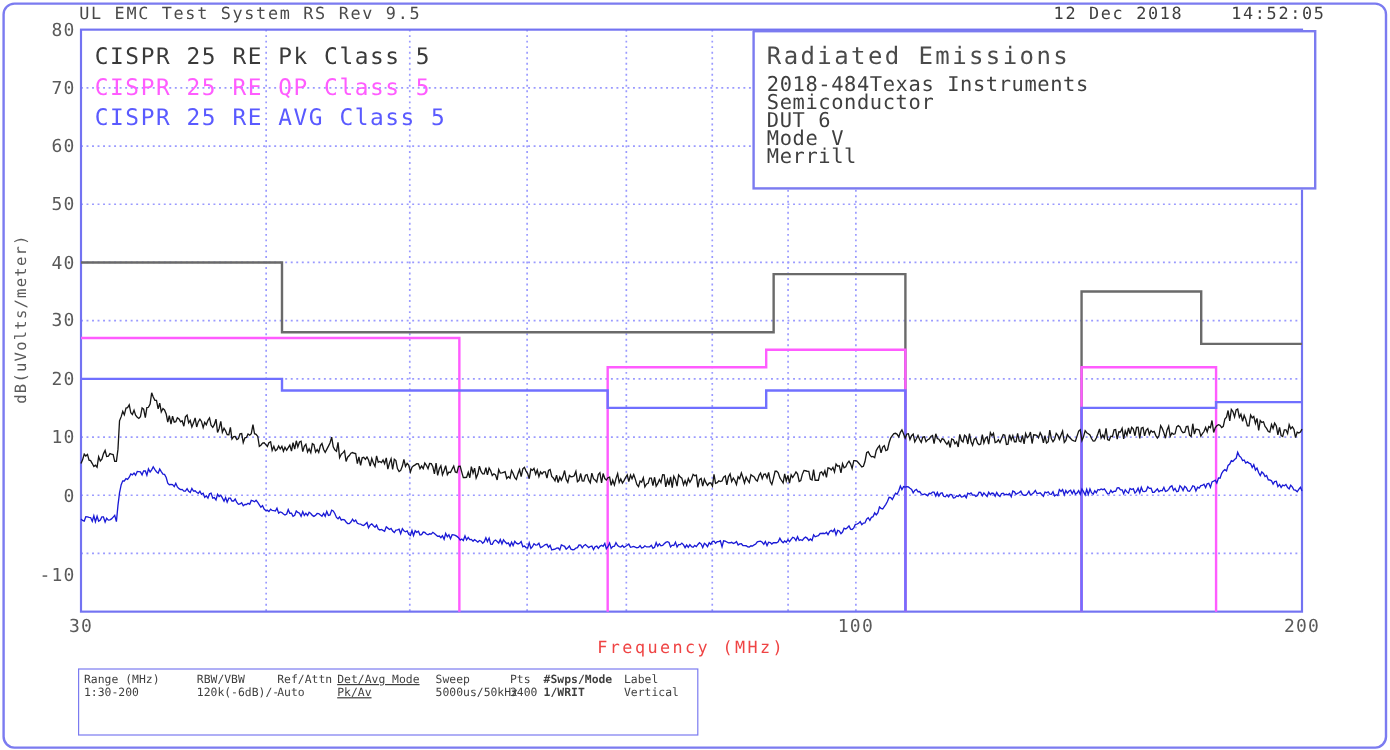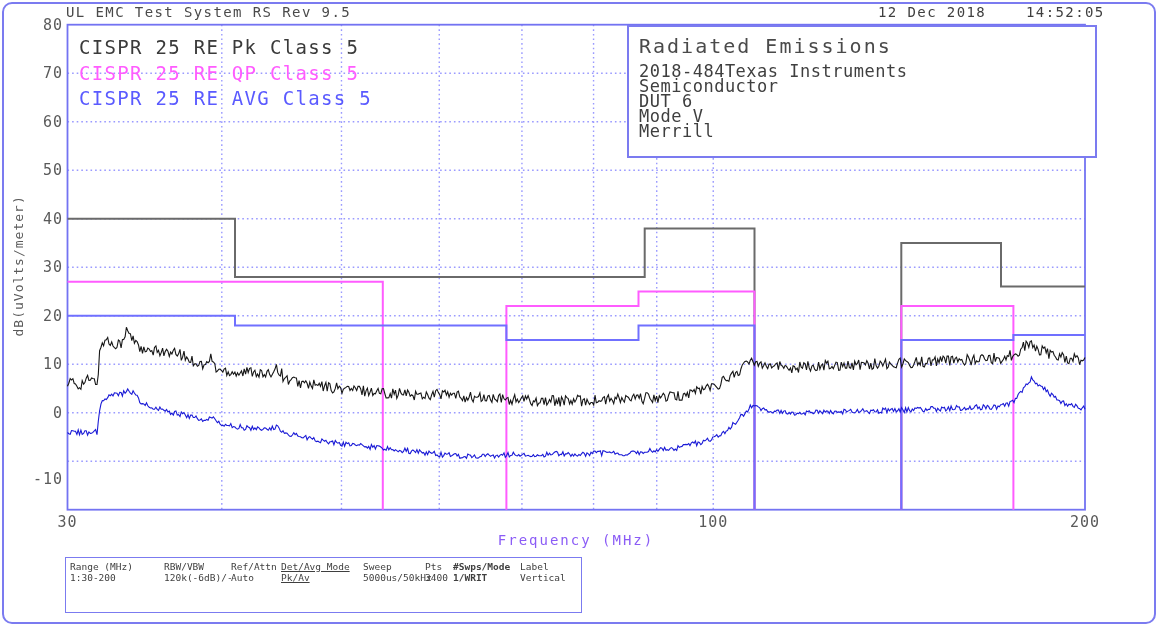--- a/index.html
+++ b/index.html
@@ -13,21 +13,21 @@
   #hdr-time{left:1026px;color:#3f3f3f;}
   #chart-svg{position:absolute;left:0;top:0;}
   .legend-item{position:absolute;left:79px;font-size:19px;letter-spacing:1.3px;white-space:nowrap;}
   #info-box{position:absolute;left:627px;top:25px;width:470px;height:133px;
     border:2px solid #7b7bf0;background:#fff;box-sizing:border-box;}
   #info-title{margin:7px 0 6px 10px;font-size:20px;letter-spacing:2px;color:#4a4a4a;}
   .info-line{margin:0 0 1px 10px;font-size:17px;letter-spacing:.5px;color:#3f3f3f;line-height:14px;white-space:nowrap;}
   .ytick{position:absolute;width:44px;text-align:right;font-size:15px;color:#5a5a5a;letter-spacing:1px;}
   .xtick{position:absolute;font-size:15px;color:#5a5a5a;letter-spacing:1px;transform:translateX(-50%);}
   #x-axis-title{position:absolute;left:576px;top:532px;transform:translateX(-50%);
-    font-size:14px;letter-spacing:2px;color:#8b5cf6;white-space:nowrap;}
+    font-size:14px;letter-spacing:2px;color:#ef4444;white-space:nowrap;}
   #y-axis-title{position:absolute;left:-52px;top:259px;transform:rotate(-90deg);
     font-size:13px;letter-spacing:1px;color:#5a5a5a;white-space:nowrap;width:140px;text-align:center;}
   #settings-box{position:absolute;left:65px;top:557px;width:517px;height:56px;
     border:1.5px solid #7b7bf0;background:#fff;box-sizing:border-box;}
   .set-col{position:absolute;top:3px;font-size:9.5px;color:#3f3f3f;white-space:nowrap;line-height:11px;}
 </style>
 </head>
 <body>
 
 <div id="screen">

